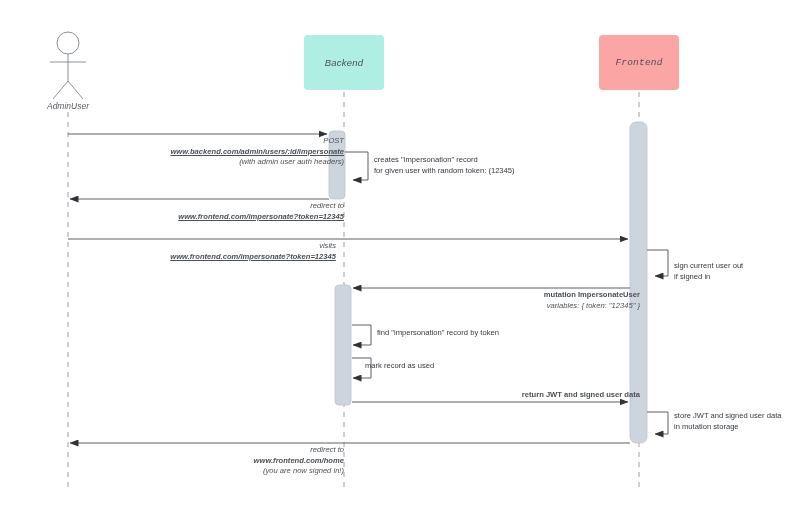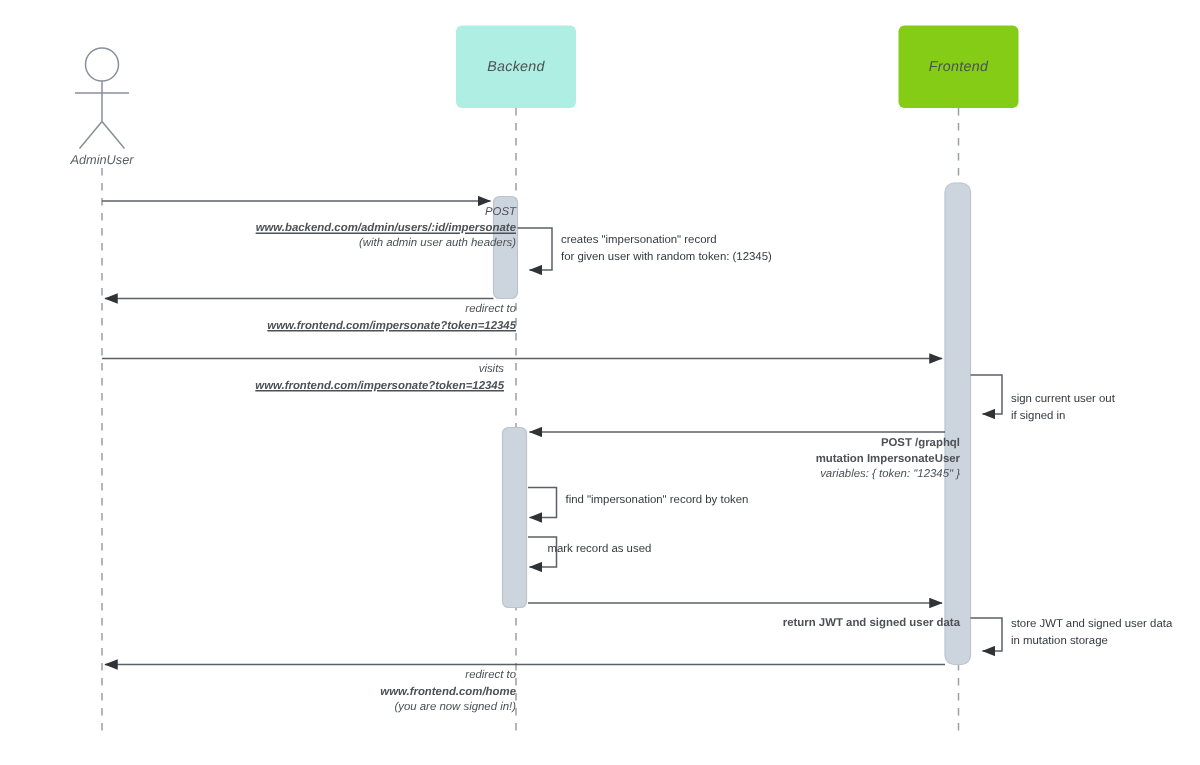--- a/index.html
+++ b/index.html
@@ -31,20 +31,21 @@
     position: absolute;
     box-sizing: border-box;
     border-radius: 4px;
     display: flex;
     align-items: center;
     justify-content: center;
     font-size: 9.5px;
     font-style: italic;
     color: #4b5156;
     letter-spacing: 0.2px;
+    margin-top: 18px;
   }
   .actor-label {
     position: absolute;
     font-size: 8.5px;
     font-style: italic;
     color: #5a6066;
     text-align: center;
     white-space: nowrap;
   }
   .msg-label {
@@ -128,21 +129,21 @@
 
     <path d="M647,412 L668,412 L668,434 L655,434" stroke="#5b6066" stroke-width="1" fill="none" marker-end="url(#arrL)"></path>
 
     <line x1="630" y1="443" x2="70" y2="443" stroke="#5b6066" stroke-width="1" marker-end="url(#arrL)"></line>
   </svg>
 
   <div class="participant-box" style="left:304px; top:17px; width:80px; height:55px; background:#aeeee3;">
     <span>Backend</span>
   </div>
 
-  <div class="participant-box" style="left:599px; top:17px; width:80px; height:55px; background:#84cc16;">
+  <div class="participant-box" style="left:599px; top:17px; width:80px; height:55px; background:#fca5a5;font-family:Liberation Mono, monospace;">
     <span>Frontend</span>
   </div>
 
   <div class="actor-label" style="left:8px; top:101px; width:120px;">AdminUser</div>
 
   <div class="msg-label" style="left:56px; top:136px; width:288px;">
     <div class="l-plain">POST</div>
     <div class="l-url">www.backend.com/admin/users/:id/impersonate</div>
     <div class="l-note">(with admin user auth headers)</div>
   </div>
@@ -161,34 +162,33 @@
     <div class="l-plain">visits</div>
     <div class="l-url">www.frontend.com/impersonate?token=12345</div>
   </div>
 
   <div class="note-label" style="left:674px; top:260px;">
     <div>sign current user out</div>
     <div>if signed in</div>
   </div>
 
   <div class="msg-label" style="left:352px; top:290px; width:288px;">
-    <div class="l-bold">POST /graphql</div>
     <div class="l-bold">mutation ImpersonateUser</div>
     <div class="l-mono-ital">variables: { token: "12345" }</div>
   </div>
 
   <div class="note-label" style="left:377px; top:327px;">
     <div>find "impersonation" record by token</div>
   </div>
 
   <div class="note-label" style="left:365px; top:360px;">
     <div>mark record as used</div>
   </div>
 
-  <div class="msg-label" style="left:352px; top:390px; width:288px;margin-top:20px;">
+  <div class="msg-label" style="left:352px; top:390px; width:288px;">
     <div class="l-bold">return JWT and signed user data</div>
   </div>
 
   <div class="note-label" style="left:674px; top:410px;">
     <div>store JWT and signed user data</div>
     <div>in mutation storage</div>
   </div>
 
   <div class="msg-label" style="left:56px; top:445px; width:288px;">
     <div class="l-plain">redirect to</div>

